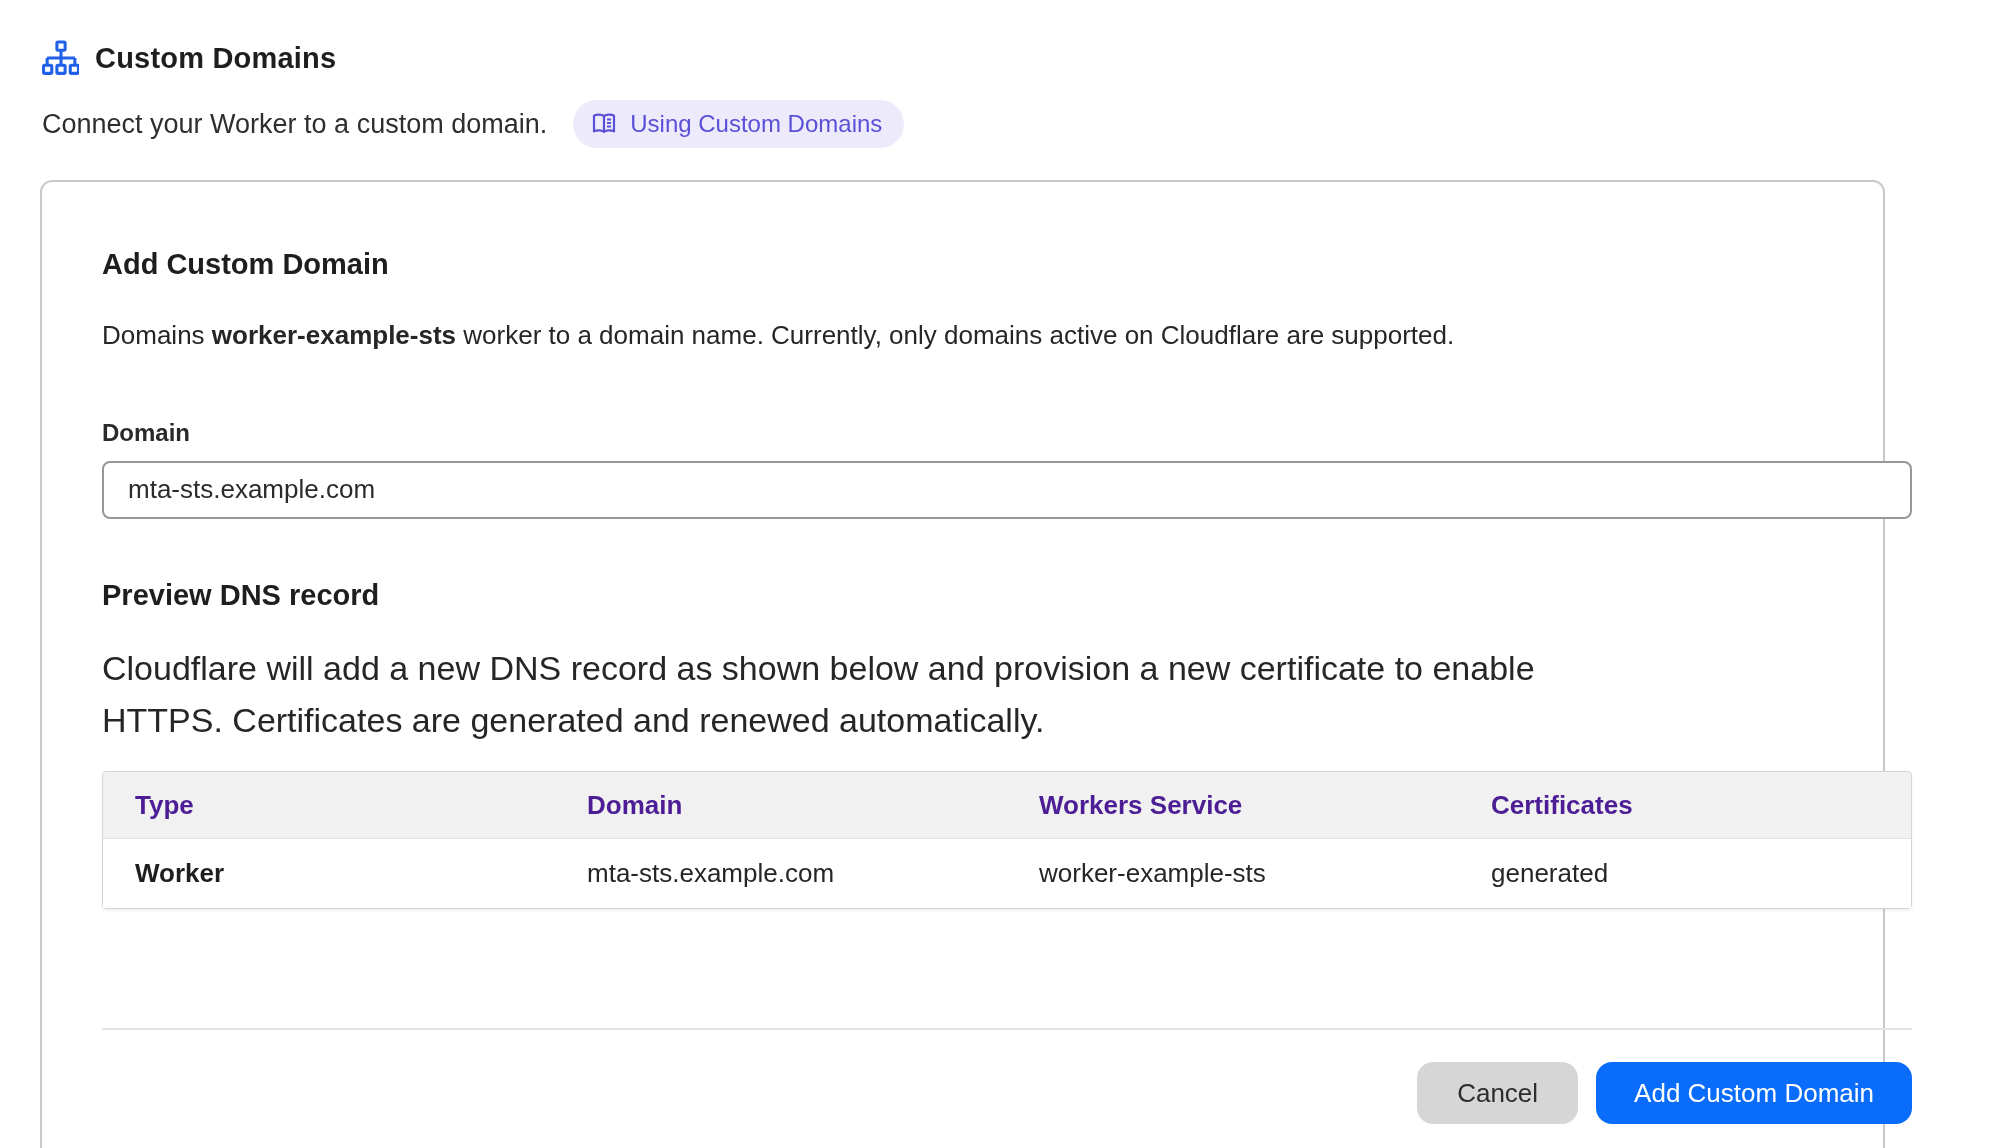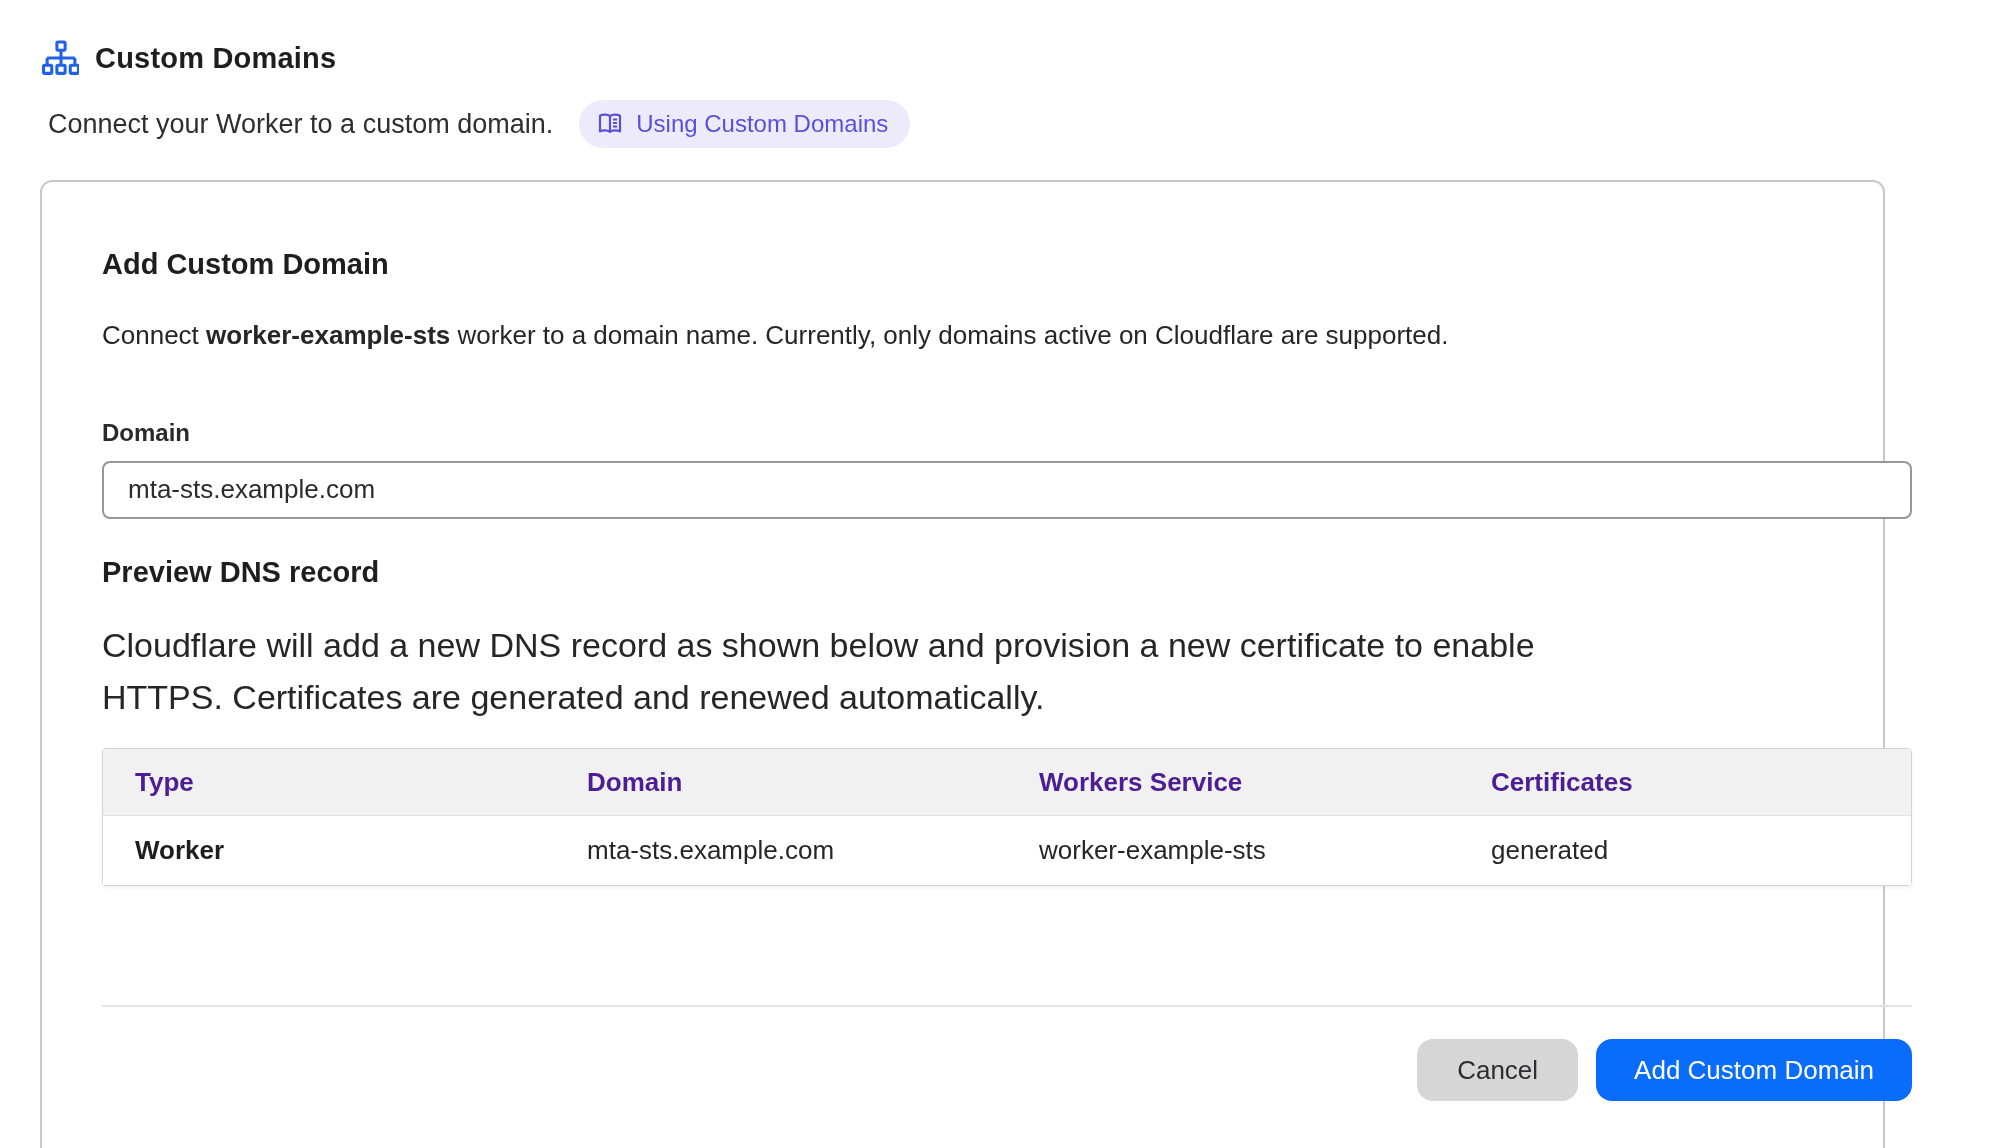--- a/index.html
+++ b/index.html
@@ -16,21 +16,21 @@
     display: flex; align-items: center; gap: 16px;
     margin-left: 2px;
   }
   .title-icon { width: 37px; height: 37px; flex: 0 0 auto; display: block; }
   .page-title {
     font-size: 29px; font-weight: 700; color: #1e1e20;
     letter-spacing: 0.2px;
   }
   .subtitle-row {
     display: flex; align-items: center; gap: 26px;
-    margin-top: 23px; margin-left: 8px;
+    margin-top: 23px; margin-left: 2px;
   }
   .page-subtitle { font-size: 27px; color: #2e2e30; }
   .docs-badge {
     display: inline-flex; align-items: center; gap: 13px;
     background: #edebfb; border: none; cursor: pointer;
     border-radius: 24px; padding: 10px 22px 10px 18px;
     font-family: inherit;
   }
   .docs-badge .badge-label { font-size: 24px; color: #5a50d8; }
   .book-icon { width: 26px; height: 26px; display: block; }
@@ -66,21 +66,21 @@
     border-radius: 8px;
     padding: 0 24px;
     font-family: inherit;
     font-size: 26px; color: #2b2b2d;
     background: #ffffff;
     outline: none;
     display: block;
   }
 
   .preview-heading {
-    margin-top: 37px;
+    margin-top: 60px;
     font-size: 29px; font-weight: 600; color: #1e1e20;
   }
   .preview-desc {
     margin-top: 30px;
     max-width: 1490px;
     font-size: 34px; color: #262628; line-height: 1.55;
   }
 
   
   .dns-table {
@@ -165,21 +165,21 @@
         <path d="M16 8.5 H20 M16 12 H20 M16 15.5 H20" stroke="#5a50d8" stroke-width="1.8"></path>
       </svg>
       <span class="badge-label">Using Custom Domains</span>
     </button>
   </div>
 
   <div class="card">
 
     <h2 class="card-heading">Add Custom Domain</h2>
 
-    <p class="card-intro"><span>Connect </span><b>worker-example-sts</b><span> worker to a domain name. Currently, only domains active on Cloudflare are supported.</span></p>
+    <p class="card-intro"><span>Domains </span><b>worker-example-sts</b><span> worker to a domain name. Currently, only domains active on Cloudflare are supported.</span></p>
 
     <label class="field-label" for="domain-input">Domain</label>
     <input id="domain-input" class="domain-input" type="text" value="mta-sts.example.com" style="">
 
     <h3 class="preview-heading">Preview DNS record</h3>
 
     <p class="preview-desc">Cloudflare will add a new DNS record as shown below and provision a new certificate to enable HTTPS. Certificates are generated and renewed automatically.</p>
 
     <table class="dns-table">
       <colgroup>

